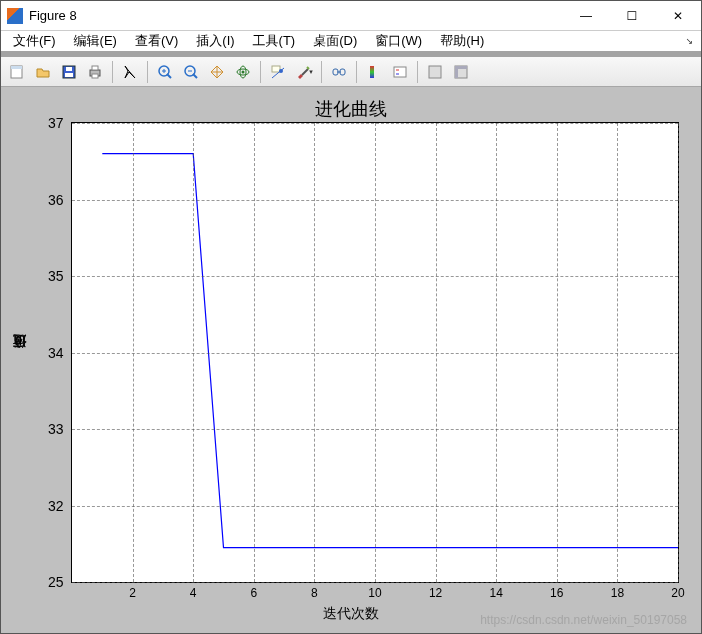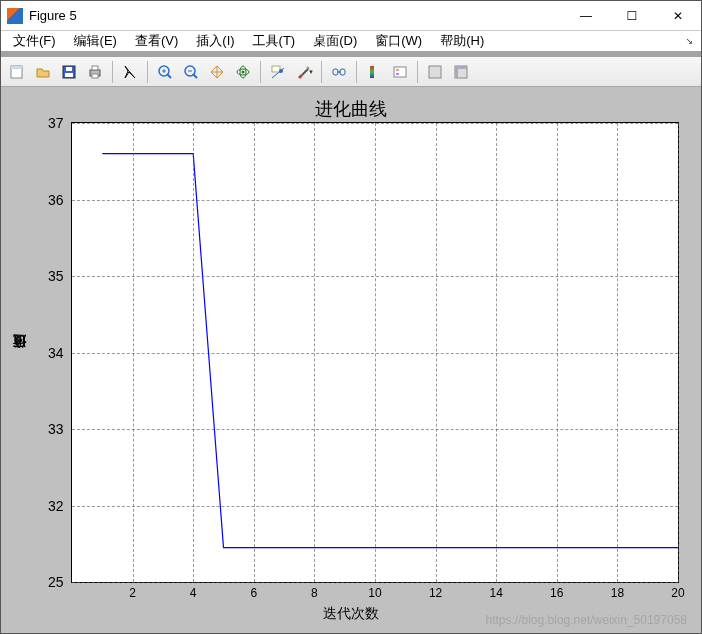--- a/index.html
+++ b/index.html
@@ -95,21 +95,21 @@
     font-size: 12px; color: rgba(140,140,140,0.5);
     font-family: Arial, sans-serif;
     pointer-events: none;
   }
 </style>
 </head>
 <body>
 
 <div class="titlebar">
   <span class="logo"></span>
-  <span class="title">Figure 5</span>
+  <span class="title">Figure 8</span>
   <div class="winbtns">
     <div class="winbtn">—</div>
     <div class="winbtn">☐</div>
     <div class="winbtn">✕</div>
   </div>
 </div>
 
 <div class="menubar">
   <span class="menu-item">文件(F)</span>
   <span class="menu-item">编辑(E)</span>
@@ -279,14 +279,14 @@
         <div class="gridline-h" style="top: 229.5px;"></div>
         <div class="ytick" style="top: 229.5px;">34</div>
         <div class="gridline-h" style="top: 153px;"></div>
         <div class="ytick" style="top: 153px;">35</div>
         <div class="gridline-h" style="top: 76.5px;"></div>
         <div class="ytick" style="top: 76.5px;">36</div>
         <div class="gridline-h" style="top: 0px;"></div>
         <div class="ytick" style="top: 0px;">37</div>
       </div>
   </div>
-  <div class="watermark">https://blog.blog.net/weixin_50197058</div>
+  <div class="watermark">https://csdn.csdn.net/weixin_50197058</div>
 </div>
 
 </body></html>

